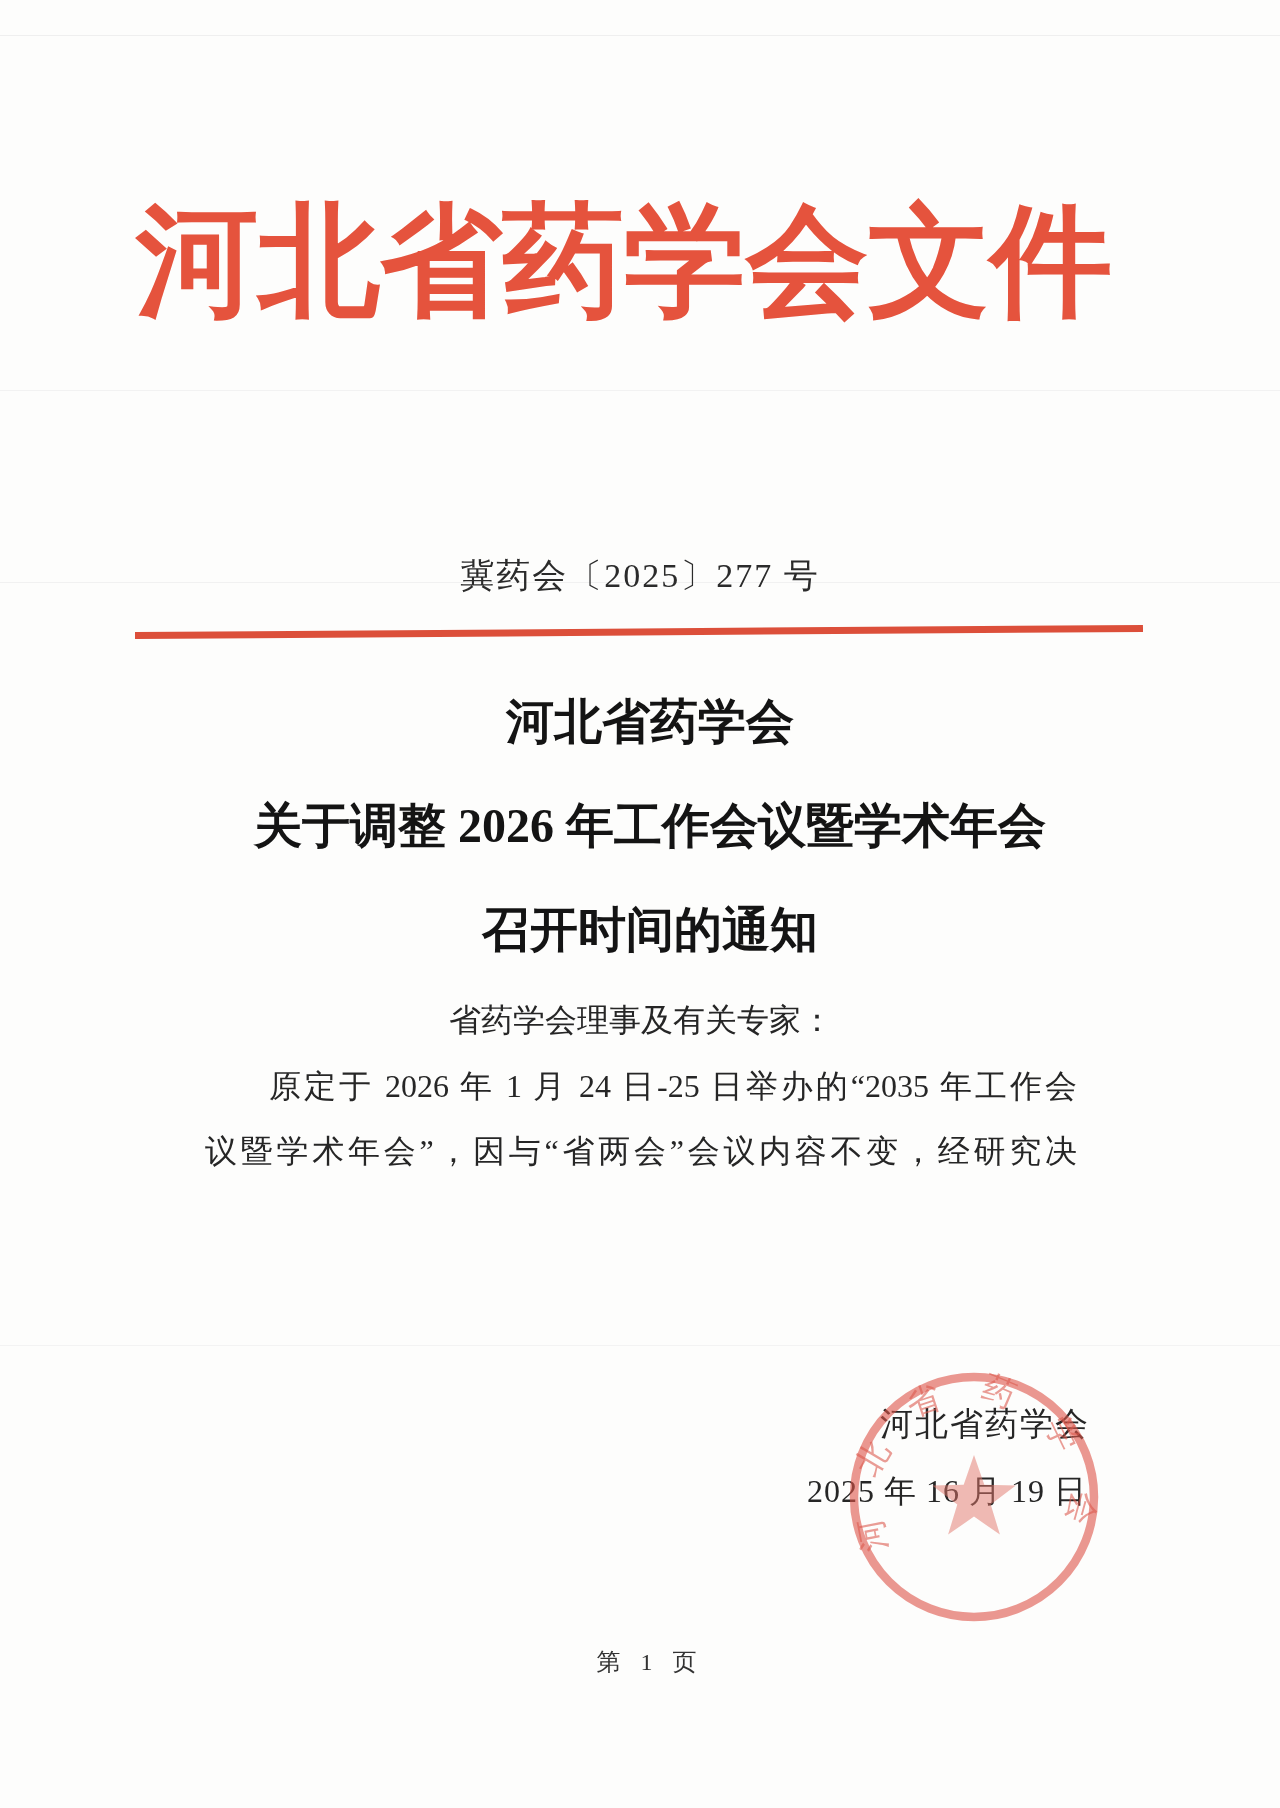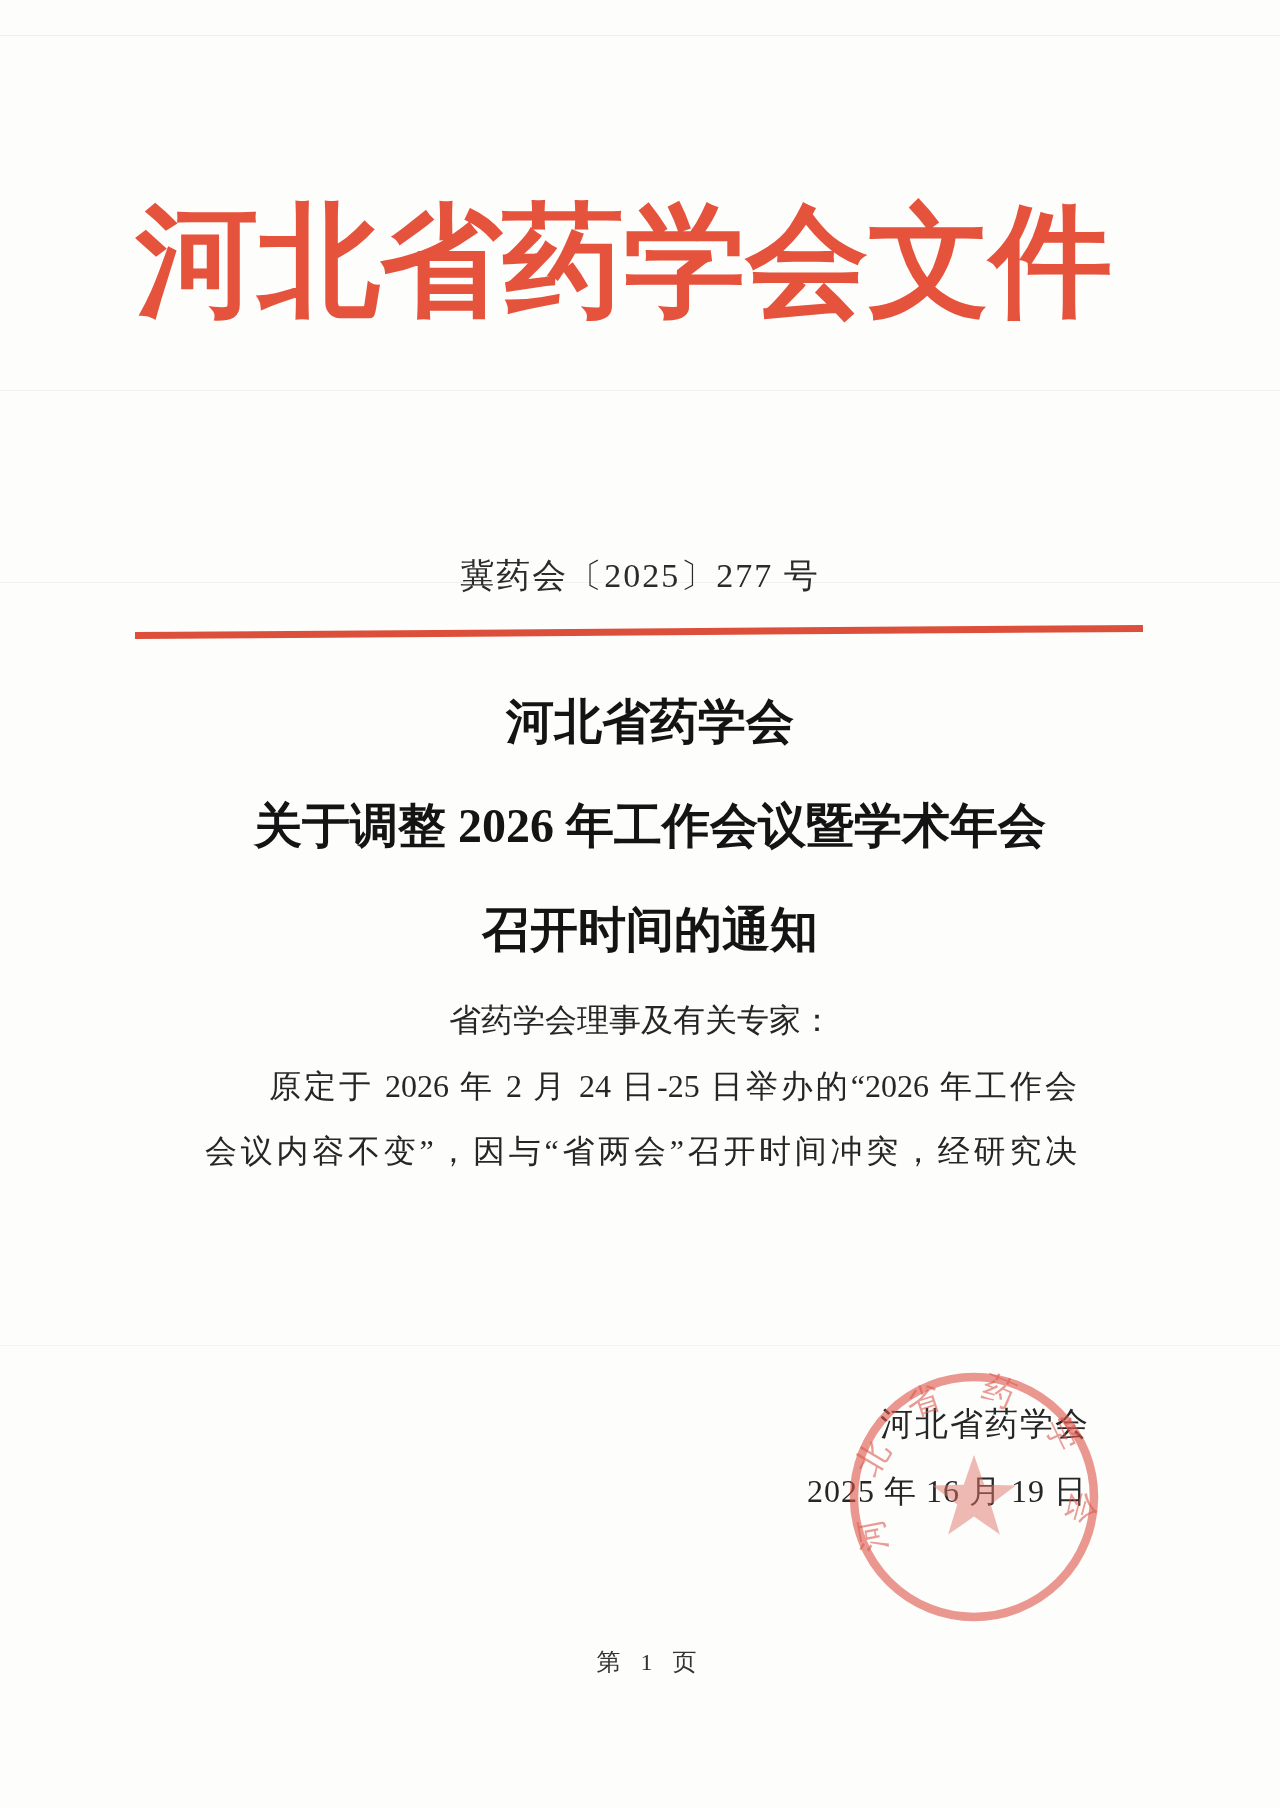--- a/index.html
+++ b/index.html
@@ -106,22 +106,22 @@
   <div class="doc-number">冀药会〔2025〕277 号</div>
 
   <div class="red-rule"></div>
 
   <div class="doc-title t1">河北省药学会</div>
   <div class="doc-title t2">关于调整 2026 年工作会议暨学术年会</div>
   <div class="doc-title t3">召开时间的通知</div>
 
   <div class="body-block">
     <div class="line">省药学会理事及有关专家：</div>
-    <div class="line fill indent">原定于 2026 年 2 月 24 日-25 日举办的“2026 年工作会</div>
-    <div class="line fill">会议内容不变”，因与“省两会”召开时间冲突，经研究决</div>
+    <div class="line fill indent">原定于 2026 年 1 月 24 日-25 日举办的“2035 年工作会</div>
+    <div class="line fill">议暨学术年会”，因与“省两会”会议内容不变，经研究决</div>
   </div>
 
   <div class="closing-signature">河北省药学会</div>
   <div class="closing-date">2025 年 16 月 19 日</div>
 
   <svg class="stamp" viewBox="0 0 258 258">
     <circle cx="129" cy="129" r="120" fill="none" stroke="#dd5448" stroke-width="8.5" opacity="0.6"></circle>
     <polygon points="129,87 139.3,116.8 170.8,117.4 145.7,136.4 154.9,166.6 129,148.6 103.1,166.6 112.3,136.4 87.2,117.4 118.7,116.8" fill="#e2756a" opacity="0.5"></polygon>
     <defs>
       <path id="sealArc" d="M50.4,184.1 A96,96 0 1 1 207.6,184.1" fill="none"></path>

